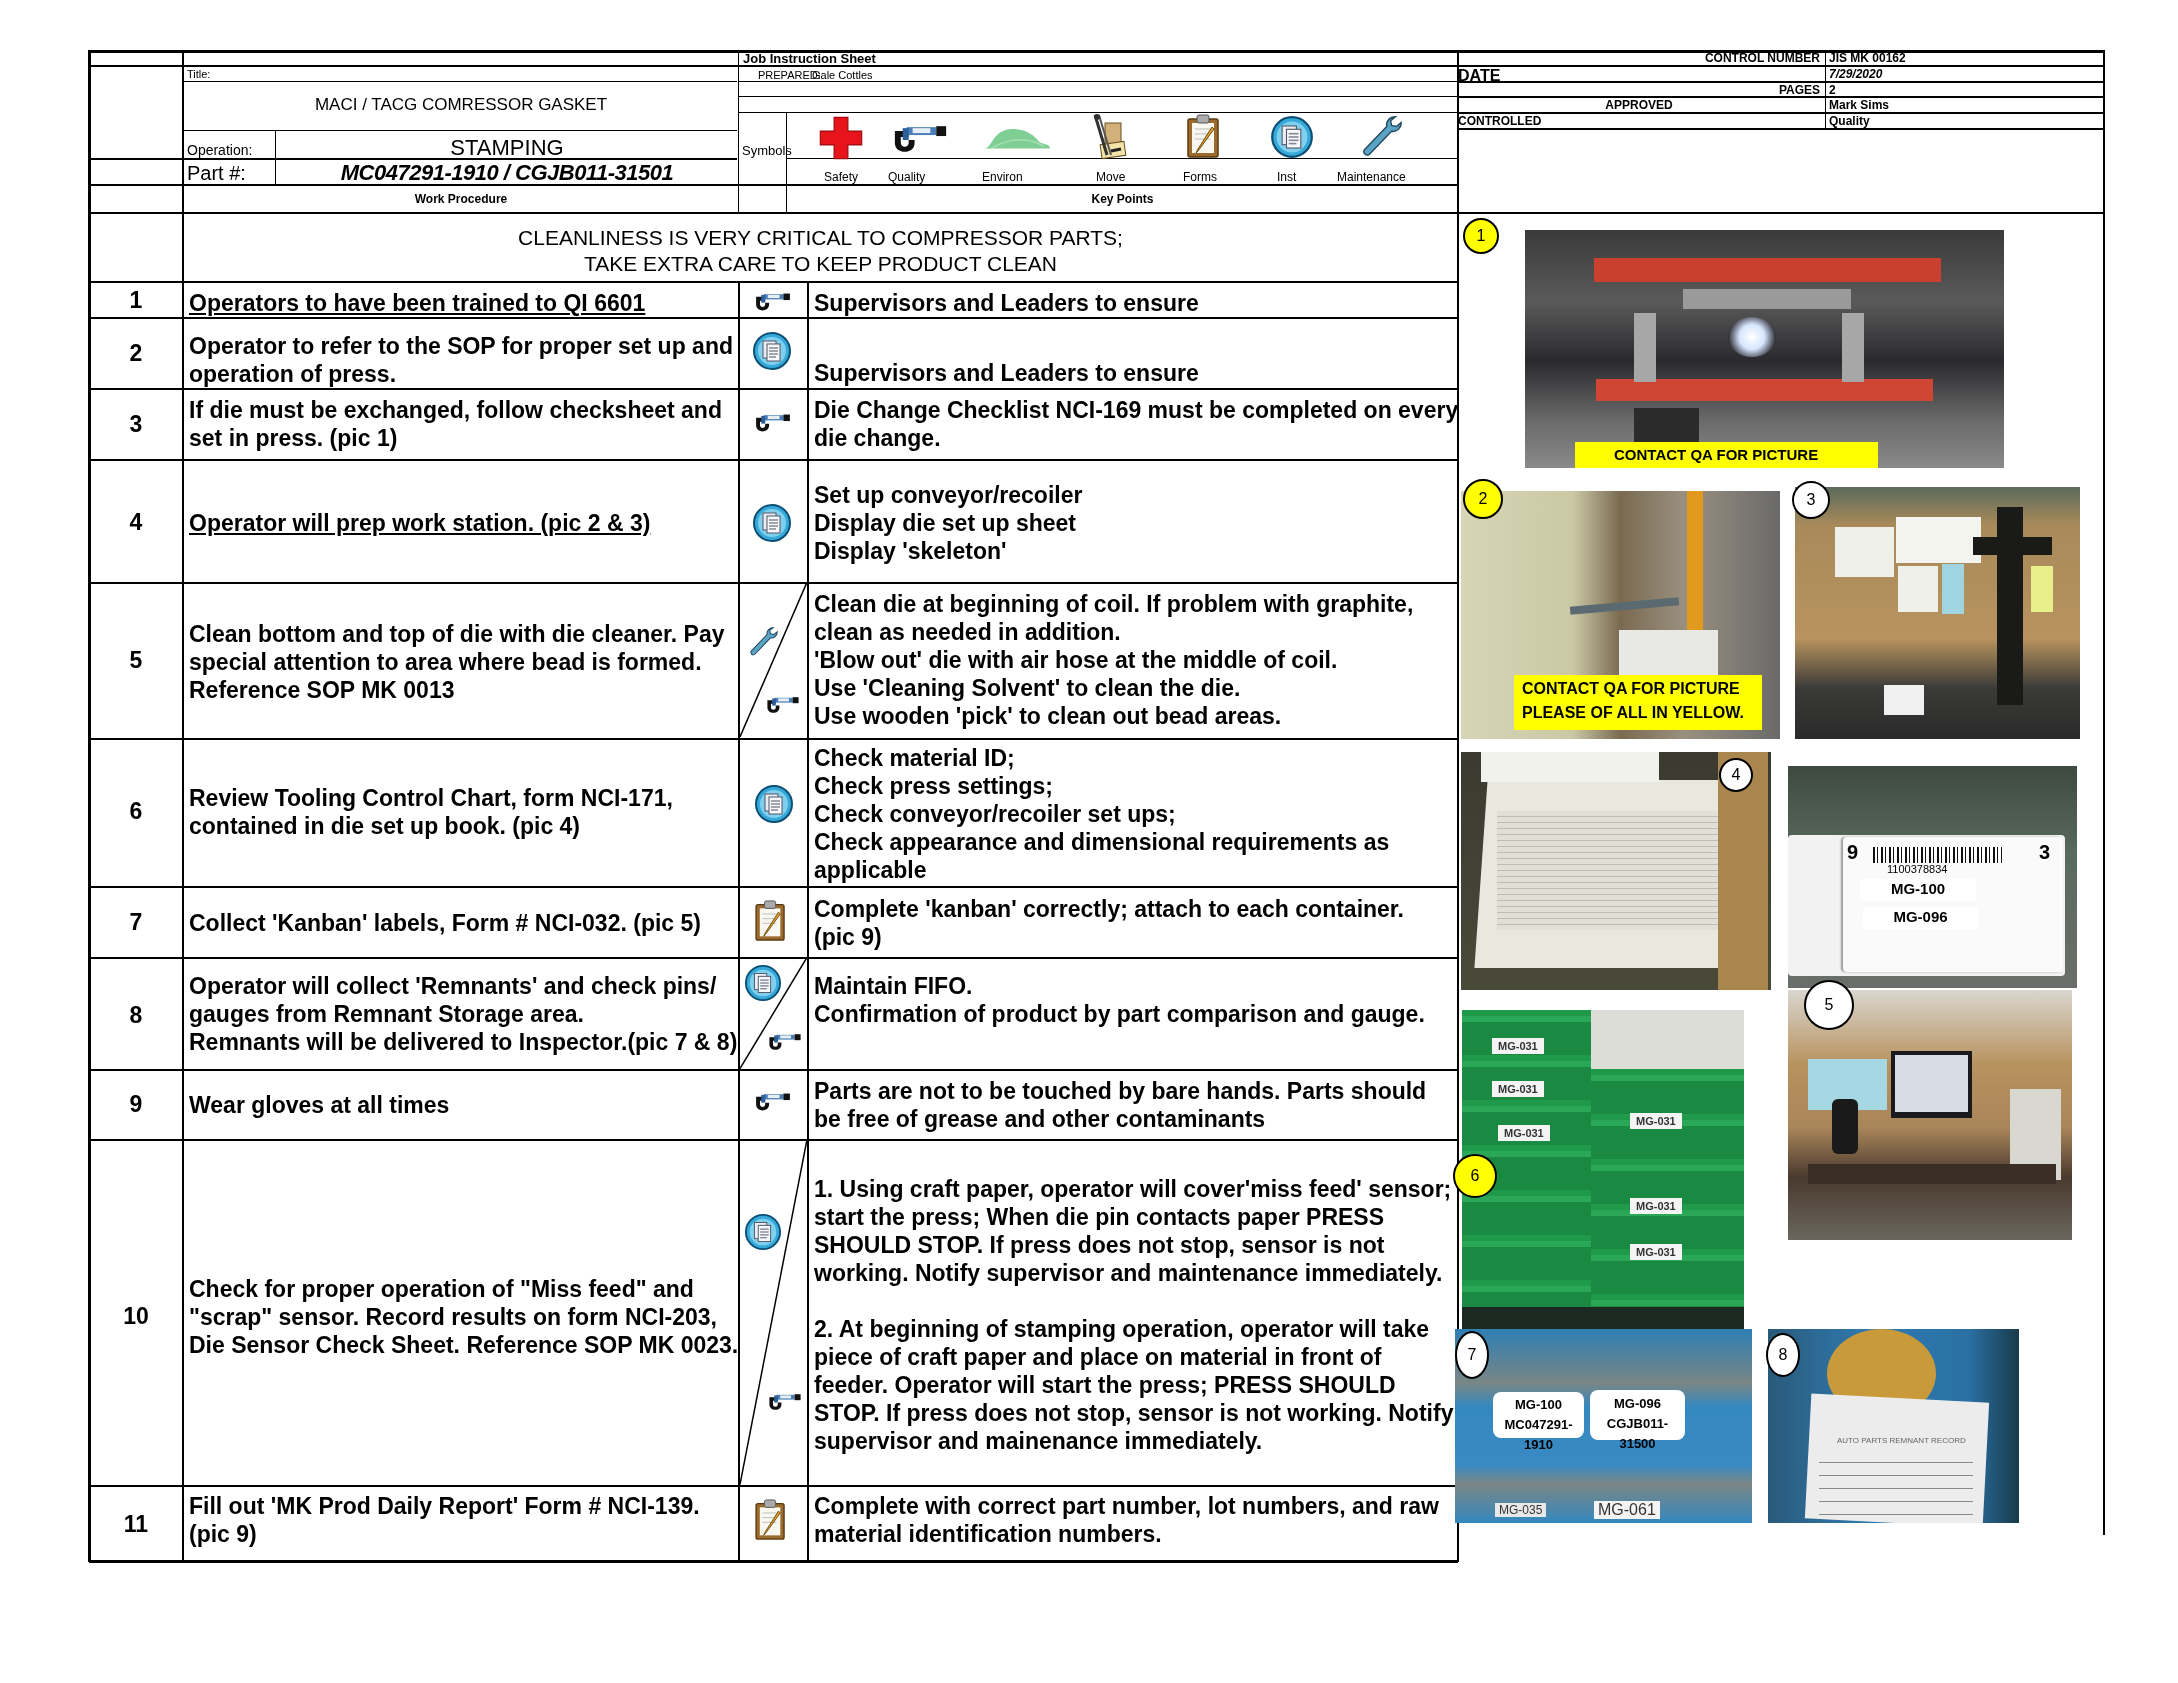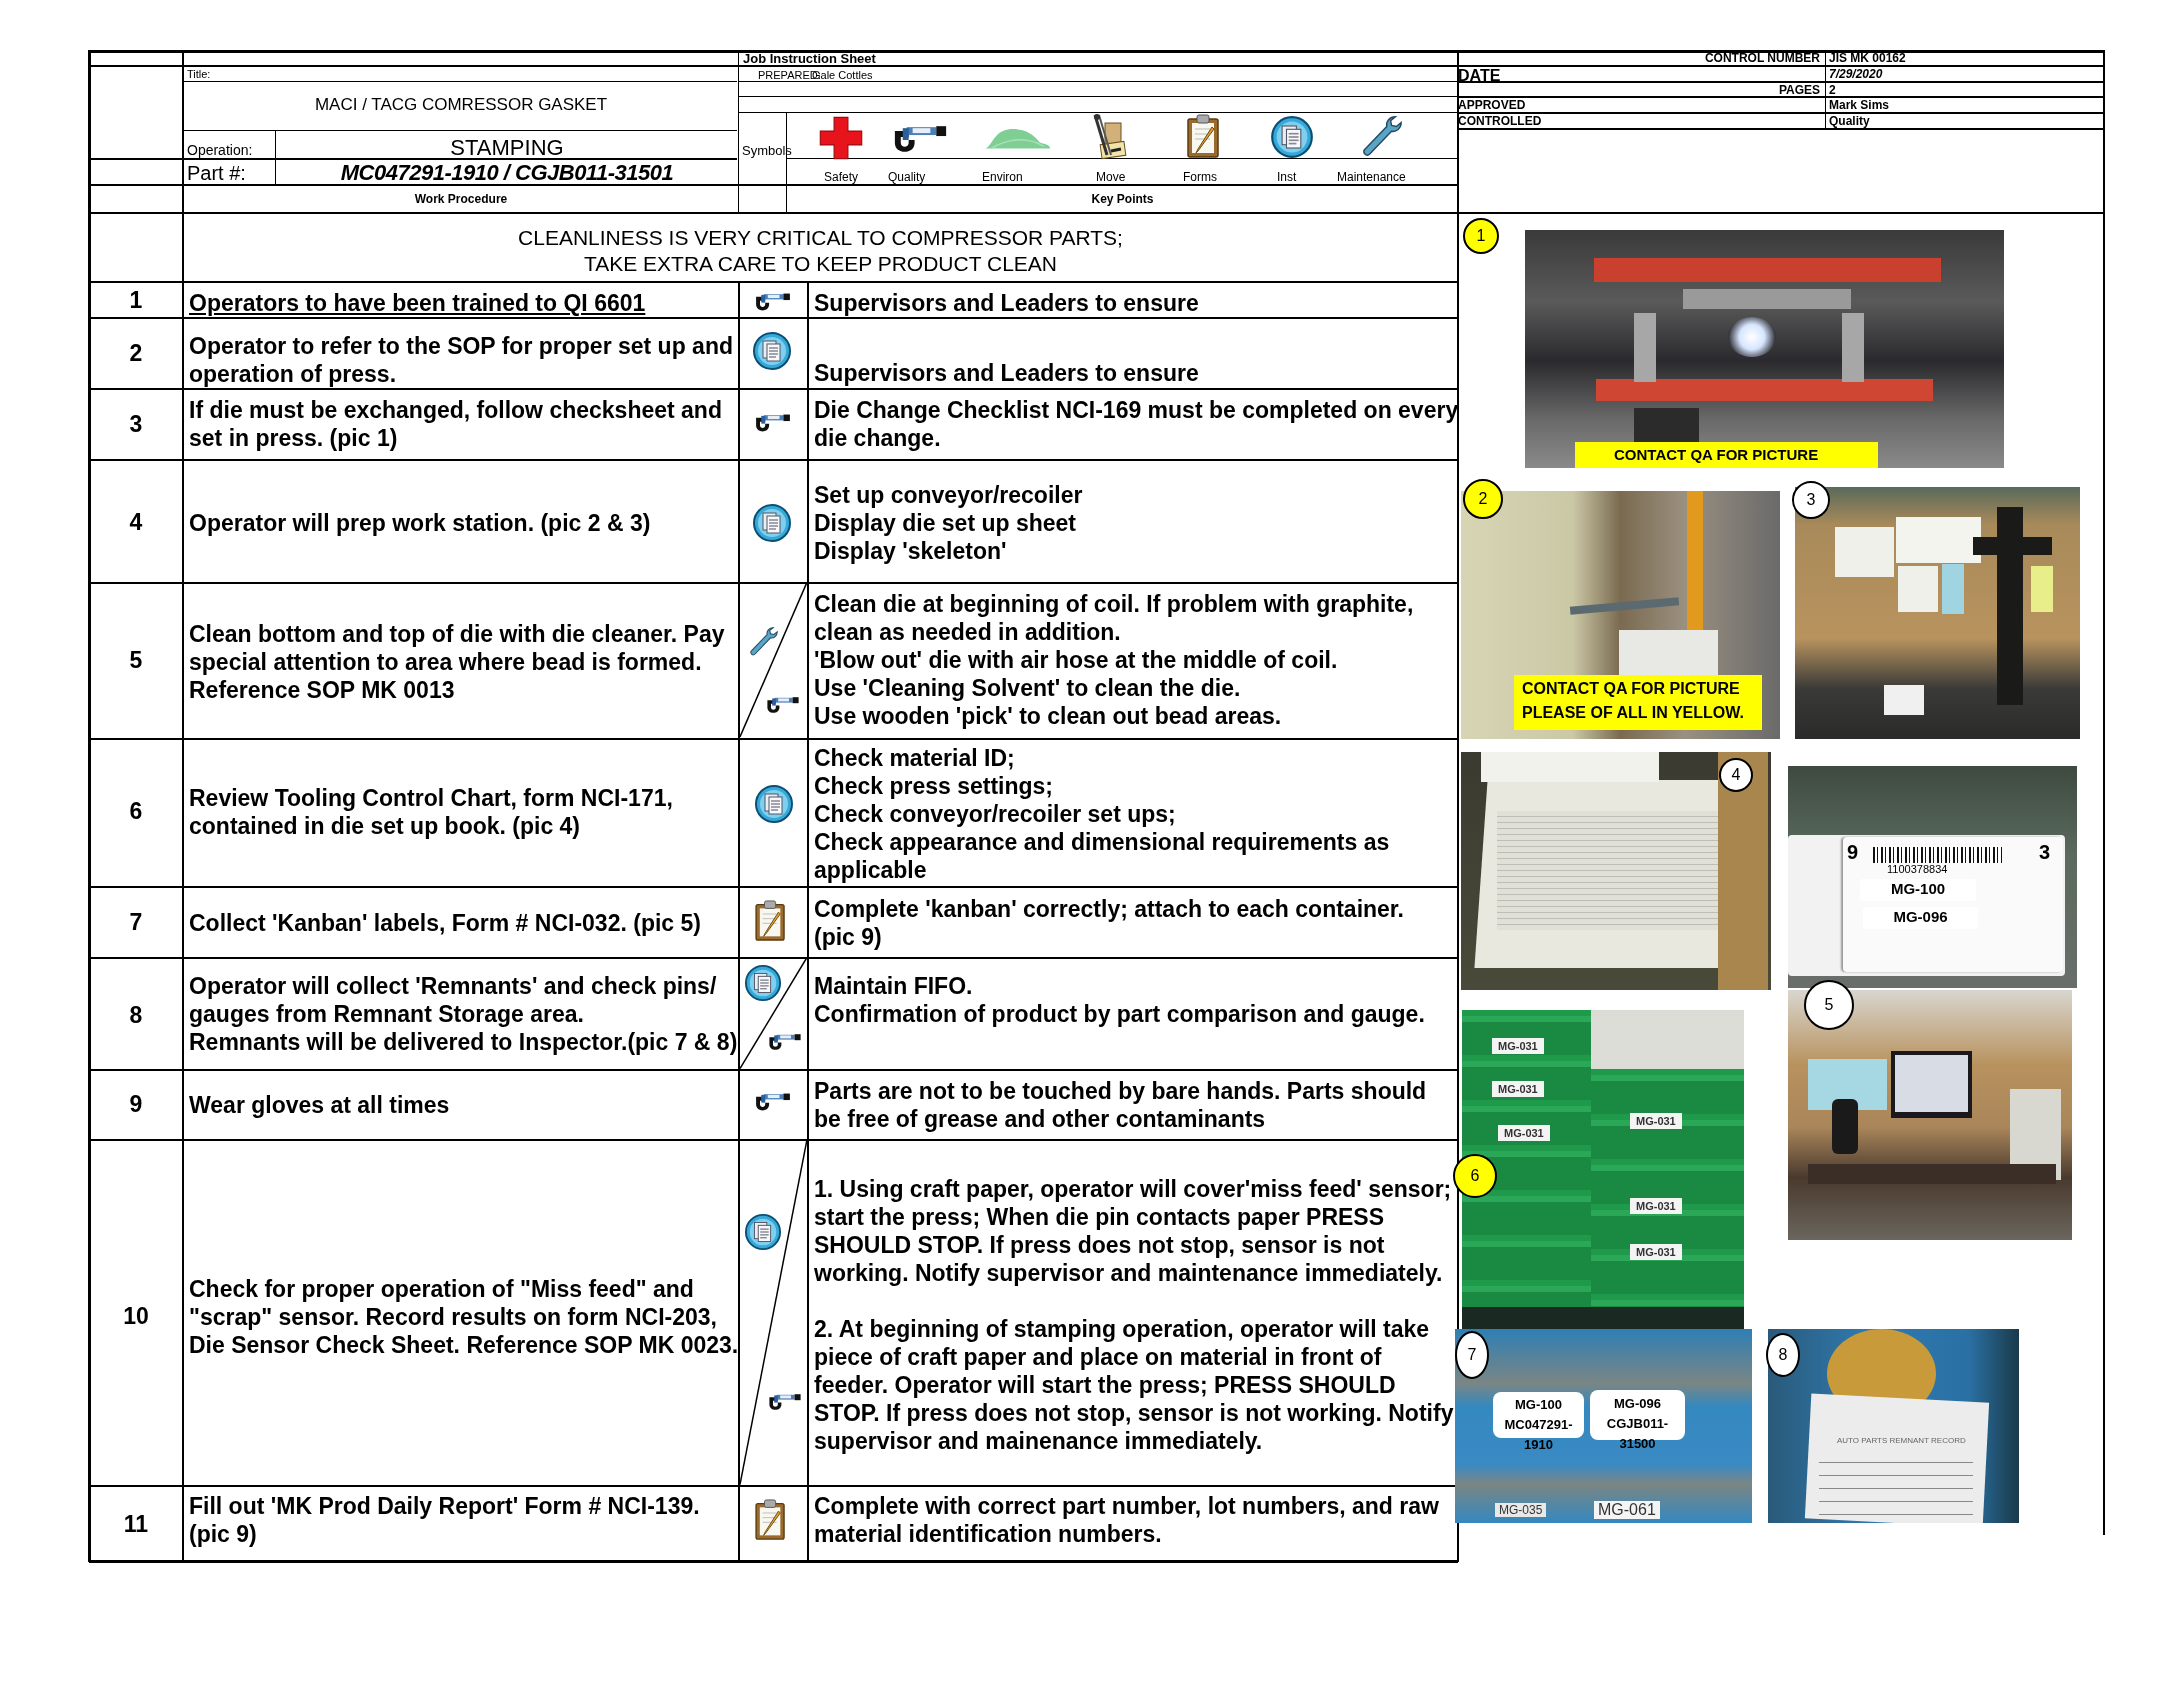--- a/index.html
+++ b/index.html
@@ -147,21 +147,21 @@
     <div class="t" style="left:1337px;top:170px;font-size:12px;">Maintenance</div>
   </div>
 
   <div>
     <div class="t b" style="left:1458px;top:51px;width:362px;text-align:right;font-size:12px;">CONTROL NUMBER</div>
     <div class="t b" style="left:1829px;top:51px;font-size:12px;">JIS MK 00162</div>
     <div class="t b" style="left:1458px;top:67px;width:362px;text-align:left;font-size:16px;">DATE</div>
     <div class="t b" style="left:1829px;top:67px;font-size:12px;font-style:italic;">7/29/2020</div>
     <div class="t b" style="left:1458px;top:83px;width:362px;text-align:right;font-size:12px;">PAGES</div>
     <div class="t b" style="left:1829px;top:83px;font-size:12px;">2</div>
-    <div class="t b" style="left:1458px;top:98px;width:362px;text-align:left;font-size:12px;">APPROVED</div>
+    <div class="t b" style="left:1458px;top:98px;width:362px;text-align:center;font-size:12px;">APPROVED</div>
     <div class="t b" style="left:1829px;top:98px;font-size:12px;">Mark Sims</div>
     <div class="t b" style="left:1458px;top:114px;width:362px;text-align:left;font-size:12px;">CONTROLLED</div>
     <div class="t b" style="left:1829px;top:114px;font-size:12px;">Quality</div>
   </div>
 
   <div class="t" style="left:184px;top:224px;width:1273px;text-align:center;font-size:21px;line-height:27px;">CLEANLINESS IS VERY CRITICAL TO COMPRESSOR PARTS;</div>
   <div class="t" style="left:184px;top:250px;width:1273px;text-align:center;font-size:21px;line-height:27px;">TAKE EXTRA CARE TO KEEP PRODUCT CLEAN</div>
 
   <div class="hl" style="left:89px;top:281px;width:1369px;height:2px;"></div>
   <div class="hl" style="left:89px;top:317px;width:1369px;height:2px;"></div>
@@ -214,21 +214,21 @@
 set in press. (pic 1)</div>
     <svg class="sym" style="left:748px;top:410px;width:50px;height:26px;" viewBox="0 0 50 26" width="50" height="26">
         <use href="#ic-quality"></use>
       </svg>
     <div class="step-text" style="left:814px;top:396px;">Die Change Checklist NCI-169 must be completed on every
 die change.</div>
   </div>
 
   <div>
     <div class="step-num" style="top:509px;">4</div>
-    <div class="step-text" style="left:189px;top:509px;">Operator will prep work station. (pic 2 &amp; 3)</div>
+    <div class="step-text" style="left:189px;top:509px;text-decoration:underline;">Operator will prep work station. (pic 2 &amp; 3)</div>
     <svg class="sym" style="left:752px;top:503px;width:40px;height:40px;" viewBox="0 0 40 40" width="40" height="40">
         <use href="#ic-inst"></use>
       </svg>
     <div class="step-text" style="left:814px;top:481px;">Set up conveyor/recoiler
 Display die set up sheet
 Display 'skeleton'</div>
   </div>
 
   <div>
     <div class="step-num" style="top:647px;">5</div>

